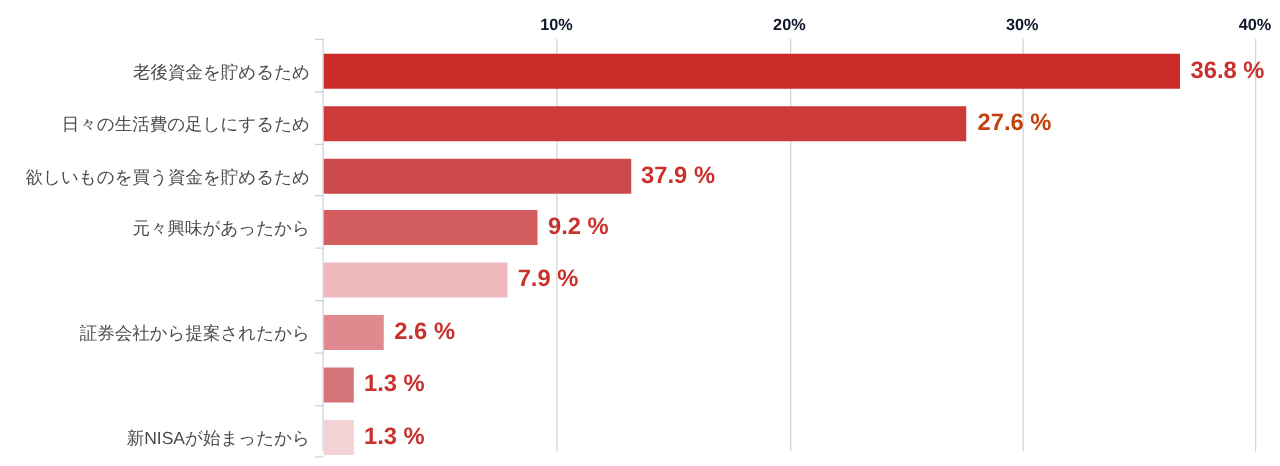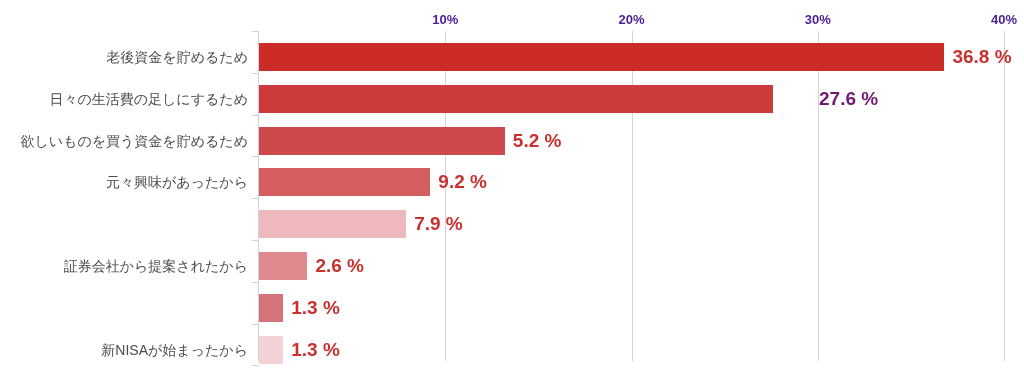--- a/index.html
+++ b/index.html
@@ -19,21 +19,21 @@
     overflow: hidden;
   }
 
   
   .tick-label {
     position: absolute;
     top: 12px;
     transform: translateX(-50%);
     font-size: 13px;
     font-weight: bold;
-    color: #4c1d95;
+    color: #0f172a;
     white-space: nowrap;
   }
 
   
   .gridline {
     position: absolute;
     top: 31px;
     width: 1px;
     height: 330px;
     background: #d4d4d6;
@@ -125,26 +125,26 @@
 
   <div id="rows">
       <div class="row" style="top: 43px;">
         <div class="cat-label">老後資金を貯めるため</div>
         <div class="bar" style="width: 685.4px; height: 28px; background: rgb(204, 44, 40);"></div>
         <div class="bar-value" style="left: 952.4px; color: rgb(201, 49, 46);">36.8 %</div>
       </div>
       <div class="row" style="top: 84.8px;">
         <div class="cat-label">日々の生活費の足しにするため</div>
         <div class="bar" style="width: 514.05px; height: 28px; background: rgb(204, 58, 58);"></div>
-        <div class="bar-value" style="left: 819px; color: #701a75;">27.6 %</div>
+        <div class="bar-value" style="left: 782px; color: #c2410c;">27.6 %</div>
       </div>
       <div class="row" style="top: 126.6px;">
         <div class="cat-label">欲しいものを買う資金を貯めるため</div>
         <div class="bar" style="width: 245.85px; height: 28px; background: rgb(205, 74, 76);"></div>
-        <div class="bar-value" style="left: 512.85px; color: rgb(201, 49, 46);">5.2 %</div>
+        <div class="bar-value" style="left: 512.85px; color: rgb(201, 49, 46);">37.9 %</div>
       </div>
       <div class="row" style="top: 168.4px;">
         <div class="cat-label">元々興味があったから</div>
         <div class="bar" style="width: 171.35px; height: 28px; background: rgb(212, 93, 96);"></div>
         <div class="bar-value" style="left: 438.35px; color: rgb(201, 49, 46);">9.2 %</div>
       </div>
       <div class="row" style="top: 210.2px;">
         <div class="bar" style="width: 147.137px; height: 28px; background: rgb(238, 184, 189);"></div>
         <div class="bar-value" style="left: 414.137px; color: rgb(201, 49, 46);">7.9 %</div>
       </div>

